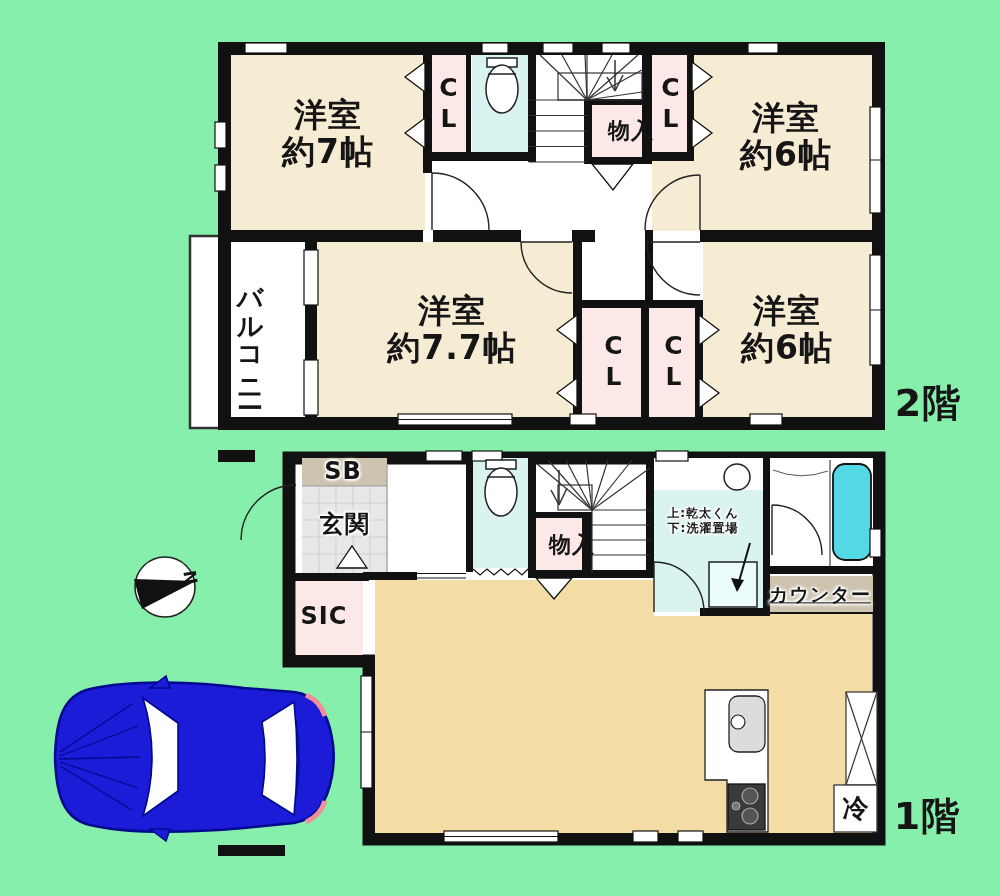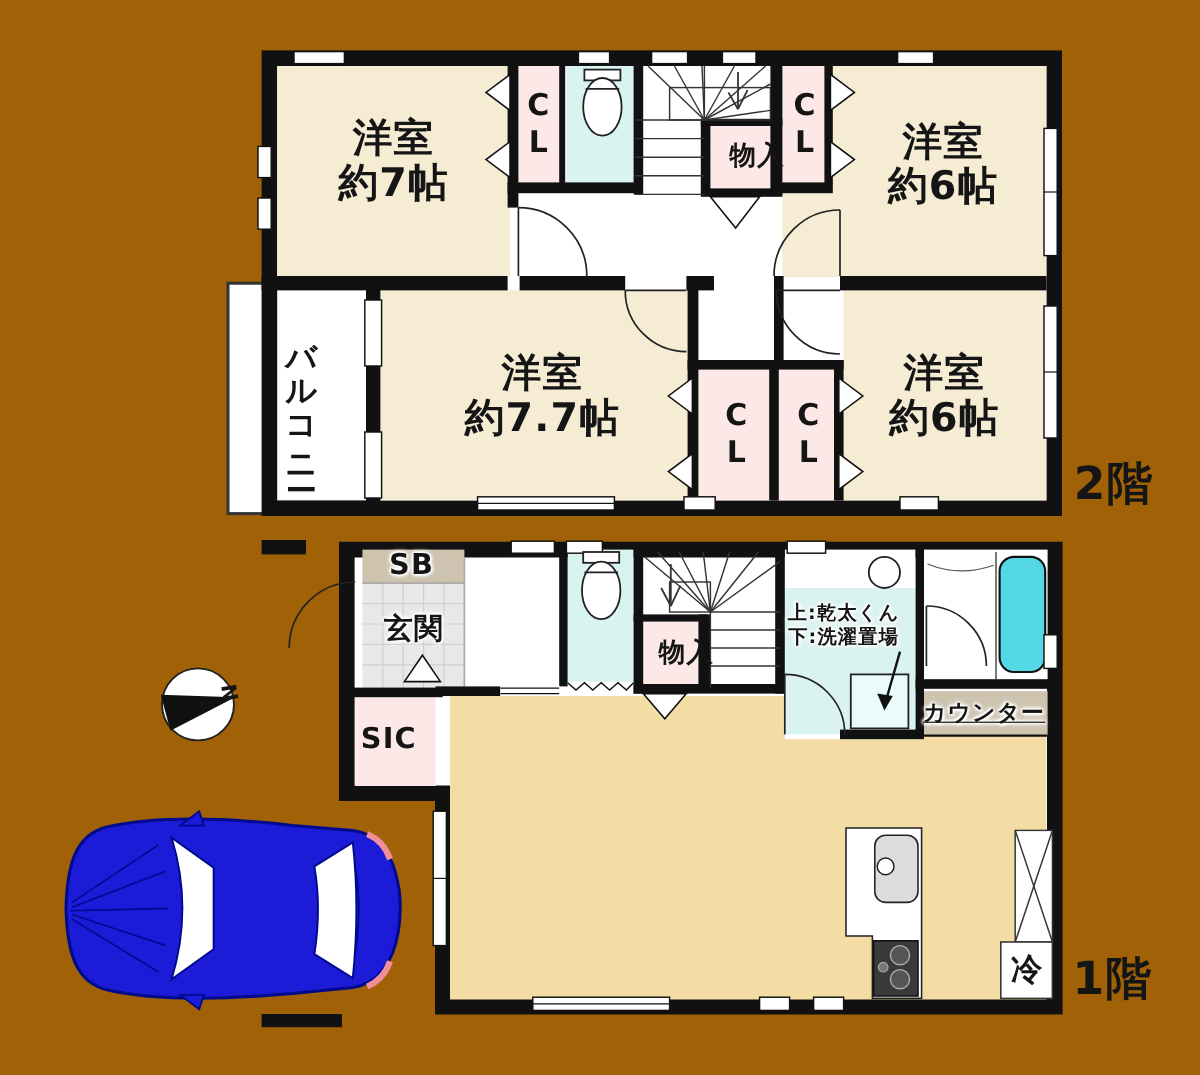--- a/index.html
+++ b/index.html
@@ -1,25 +1,25 @@
 <!DOCTYPE html>
 <html><head>
 <meta charset="utf-8">
 <style>
   html,body{margin:0;padding:0;background:#fff;}
-  .stage{position:relative;width:1000px;height:896px;background:#a16207;overflow:hidden;
+  .stage{position:relative;width:1000px;height:896px;background:#86efac;overflow:hidden;
          font-family:"DejaVu Sans","Liberation Sans",sans-serif;}
   .stage svg{position:absolute;left:0;top:0;}
   .lbl{position:absolute;transform:translate(-50%,-50%);white-space:pre-line;text-align:center;
        font-weight:bold;color:#151515;line-height:1.12;letter-spacing:1px;}
   .halo{text-shadow:0 0 3px #fff,0 0 3px #fff,0 0 4px #fff,0 0 5px #fff,1px 1px 2px #fff,-1px -1px 2px #fff;}
   .vert{writing-mode:vertical-rl;text-orientation:upright;letter-spacing:2px;}
   .fs42{font-size:42px;} .fs38{font-size:38px;} .fs34{font-size:33px;} .fs32{font-size:24px;}
   .fs26{font-size:26px;} .fs25{font-size:25px;} .fs24{font-size:24px;} .fs23{font-size:22px;padding-left:28px;}
-  .fs19{font-size:19px;text-decoration:underline;} .fs16{font-size:16px;line-height:1.25;} .fs17{font-size:17px;}
+  .fs19{font-size:19px;text-decoration:underline;} .fs16{font-size:12px;line-height:1.25;} .fs17{font-size:17px;}
   .nrot{transform:translate(-50%,-50%) rotate(80deg);}
 </style>
 </head>
 <body>
 
 <div class="stage">
 <svg width="1000" height="896" viewBox="0 0 1000 896">
 
   <g>
 

